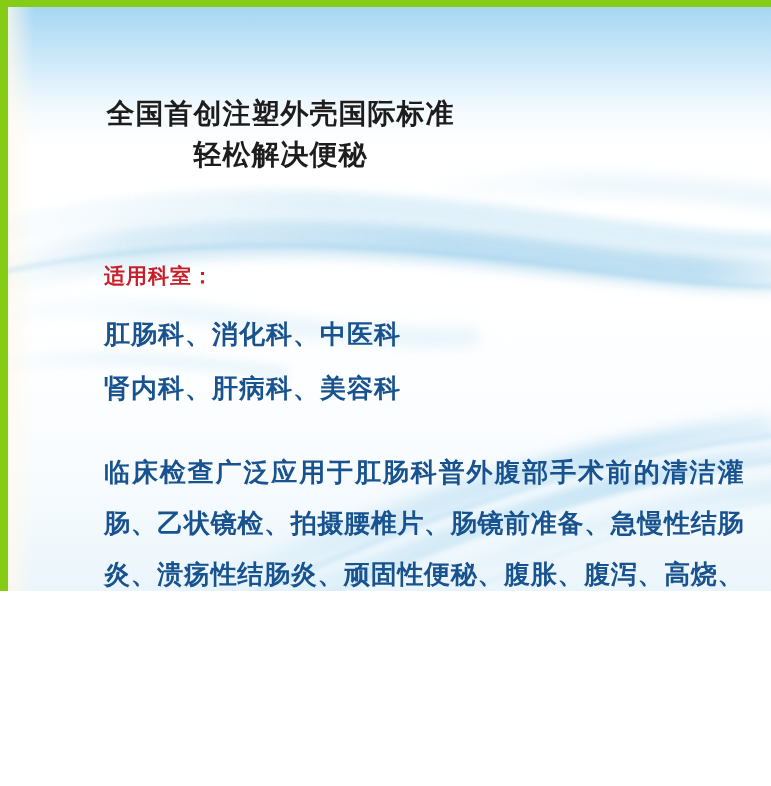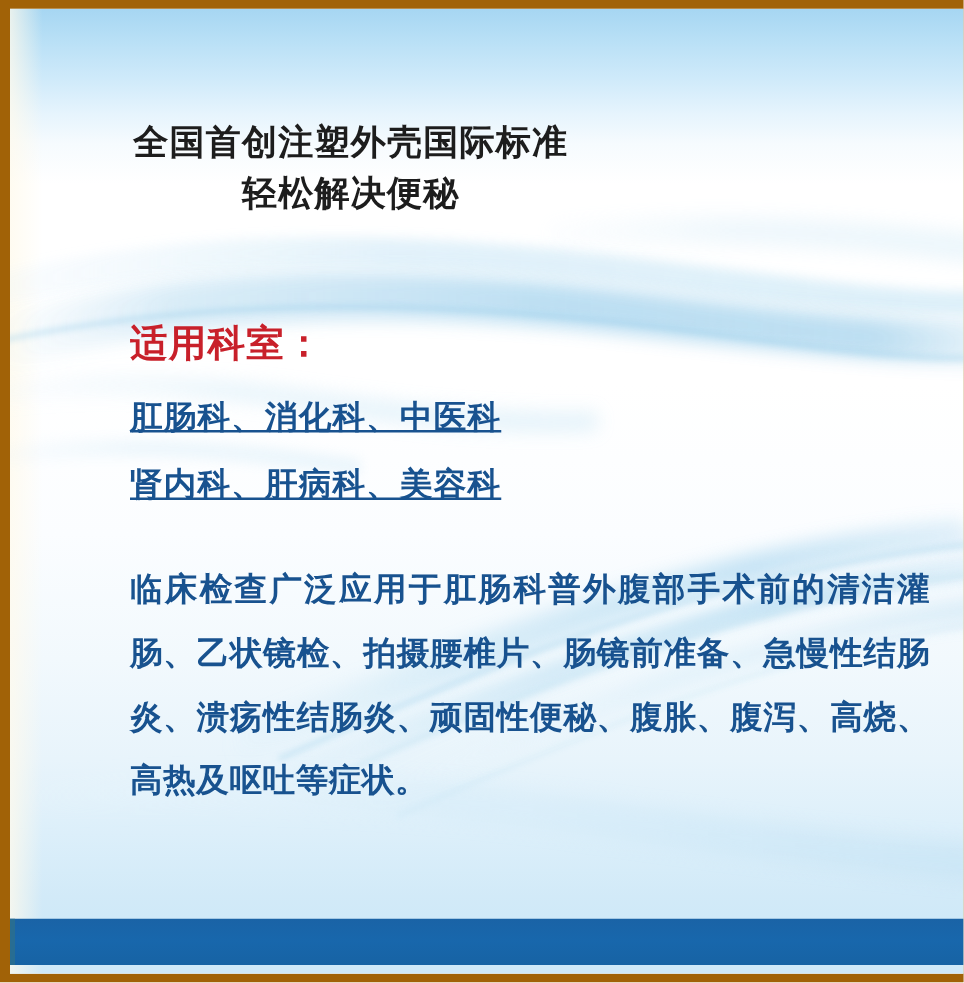--- a/index.html
+++ b/index.html
@@ -11,22 +11,22 @@
     width: 771px;
     height: 786px;
     overflow: hidden;
     font-family: "Liberation Sans", "DejaVu Sans", sans-serif;
   }
 
   
   #poster {
     position: relative;
     width: 771px;
-    height: 786px;
-    background: #a16207;
+    height: 591px;
+    background: #84cc16;
     overflow: hidden;
   }
 
   
   #canvas {
     position: absolute;
     left: 8px;
     top: 7px;
     width: 763px;
     height: 772px;
@@ -128,38 +128,37 @@
 
   .section {
     position: absolute;
     left: 96px;
     right: 24px;
   }
   .sec-dept   { top: 252px; }
   .sec-scope  { top: 430px; }
 
   .sec-head {
-    font-family: Liberation Serif, serif;
-    font-weight: bold;
-    font-size: 30px;
+    font-family: Liberation Sans, sans-serif;
+    font-weight: bold;
+    font-size: 21px;
     line-height: 34px;
     color: #c8202a;
     letter-spacing: 1px;
     white-space: nowrap;
   }
 
   .sec-line {
     font-family: "DejaVu Sans", "Liberation Sans", sans-serif;
     font-weight: bold;
     font-size: 26px;
     line-height: 50px;
     color: #18528f;
     letter-spacing: 1px;
     white-space: nowrap;
-    text-decoration: underline;
   }
   .dept-lines { margin-top: 14px; }
   .dept-lines .sec-line { line-height: 54px; }
 
   .scope-body {
     margin-top: 10px;
     font-family: "DejaVu Sans", "Liberation Sans", sans-serif;
     font-weight: bold;
     font-size: 26px;
     line-height: 51px;

